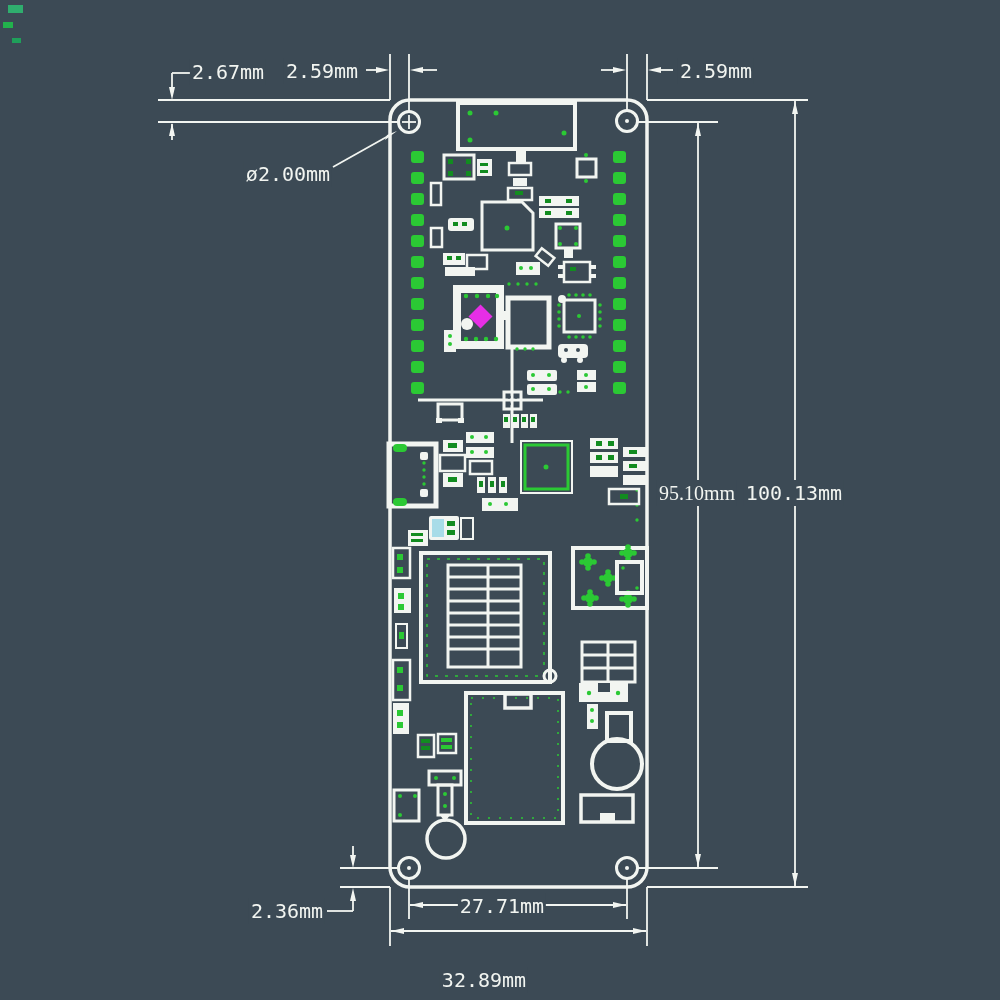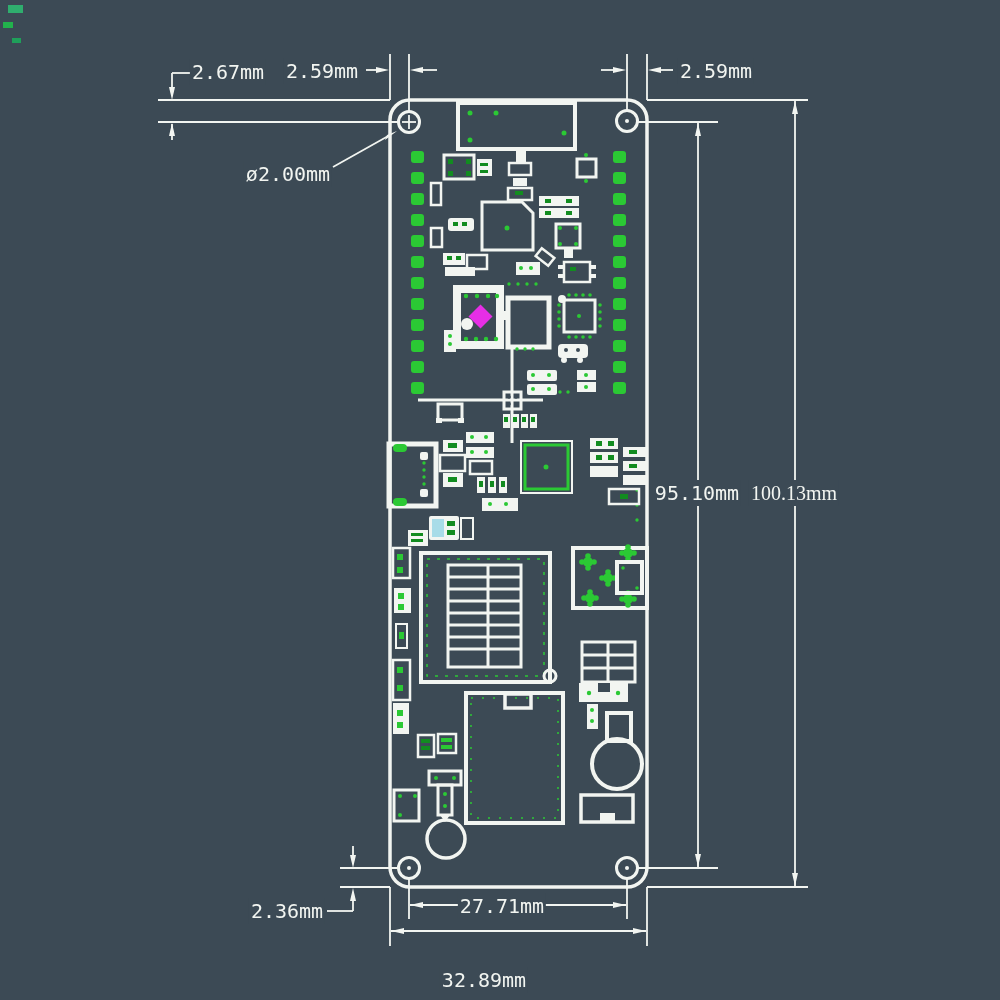--- a/index.html
+++ b/index.html
@@ -507,19 +507,19 @@
           <circle class="gf" cx="400" cy="815" r="2"></circle>
       <circle class="ws" cx="446" cy="839" r="19" stroke-width="3.5"></circle>
     </g>
   </g>
 </svg>
 
 <div class="dim-label" style="left:228px;top:72px;">2.67mm</div>
 <div class="dim-label" style="left:322px;top:71px;">2.59mm</div>
 <div class="dim-label" style="left:716px;top:71px;">2.59mm</div>
 <div class="dim-label" style="left:288px;top:174px;">ø2.00mm</div>
-<div class="dim-label" style="left:697px;top:493px;">95.10mm</div>
-<div class="dim-label" style="left:794px;top:493px;font-family:Liberation Serif, serif;">100.13mm</div>
+<div class="dim-label" style="left:697px;top:493px;font-family:Liberation Serif, serif;">95.10mm</div>
+<div class="dim-label" style="left:794px;top:493px;">100.13mm</div>
 <div class="dim-label" style="left:287px;top:911px;">2.36mm</div>
 <div class="dim-label" style="left:482px;top:906px;margin-left:20px;">27.71mm</div>
 <div class="dim-label" style="left:484px;top:980px;">32.89mm</div>
 
 </div>
 
 </body></html>

